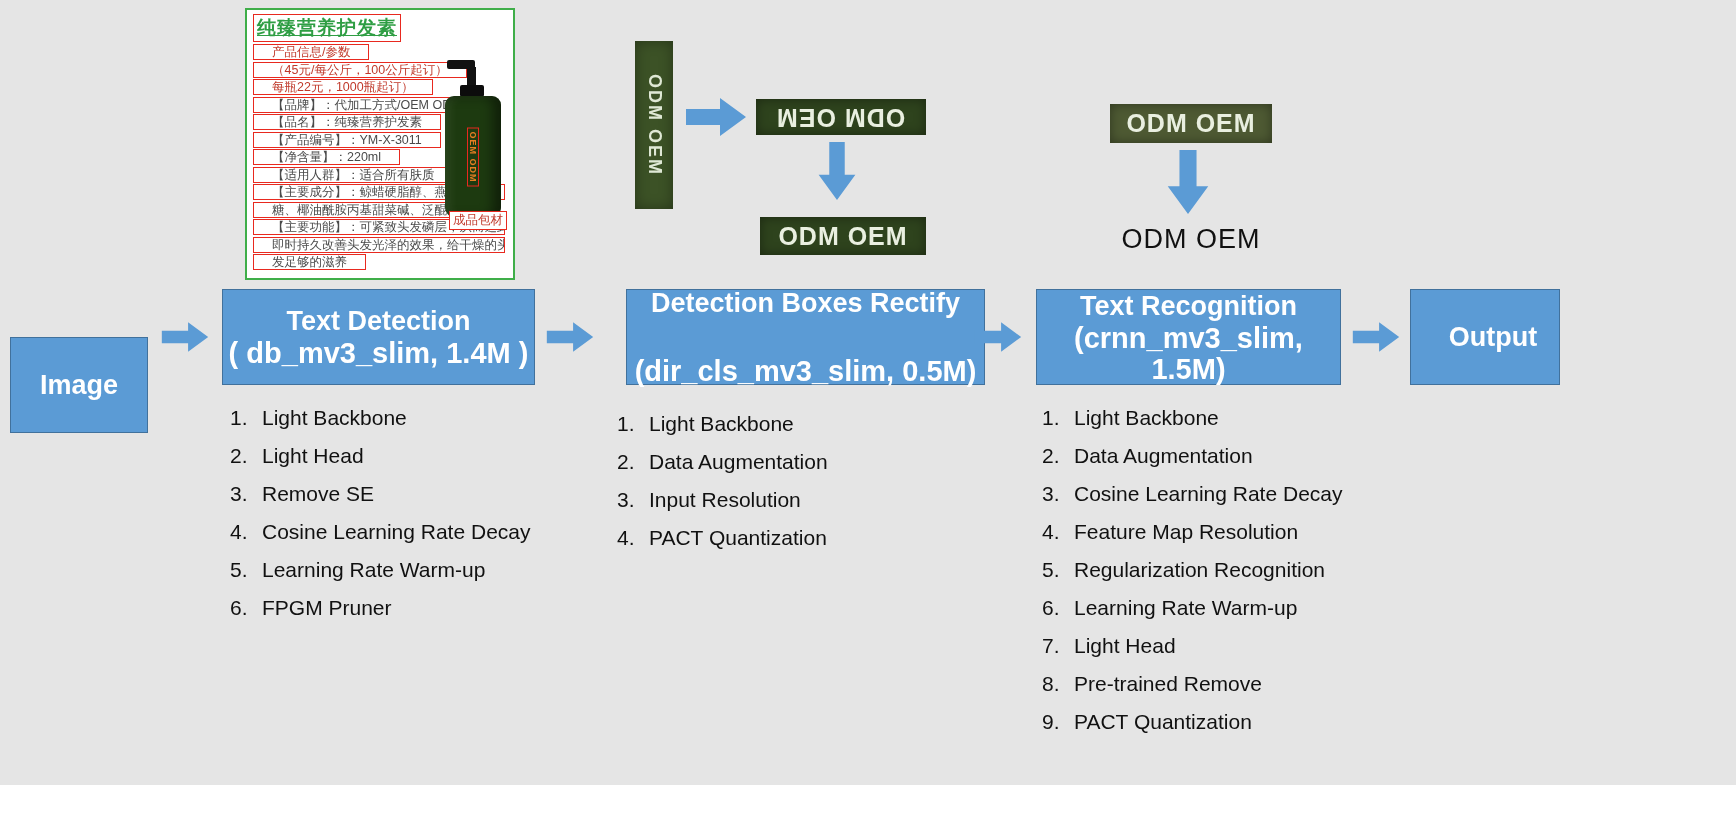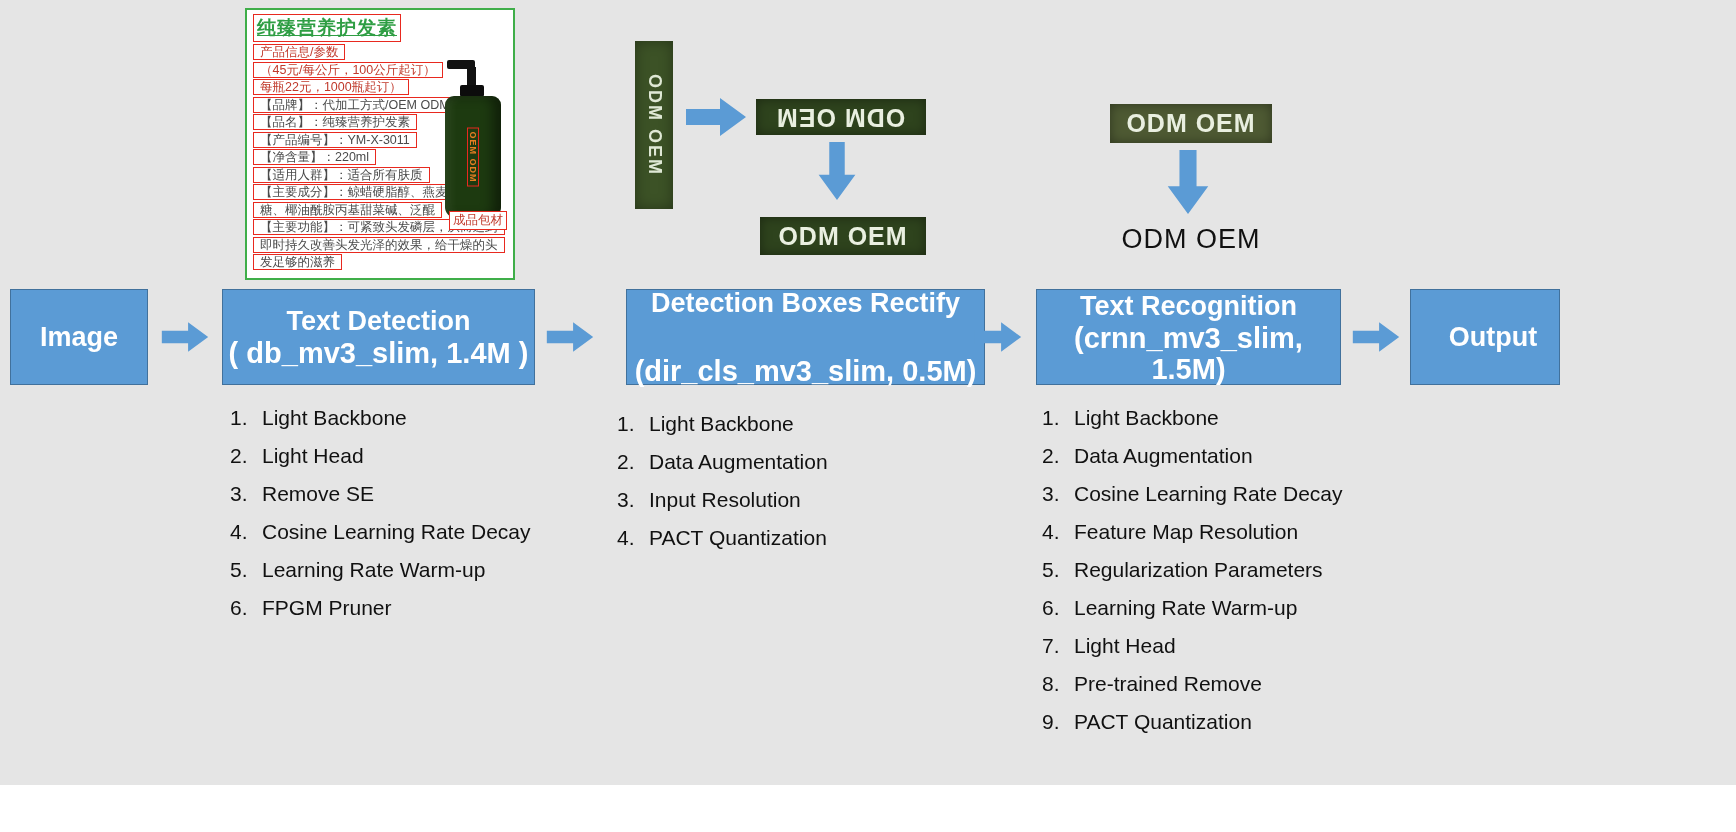--- a/index.html
+++ b/index.html
@@ -16,21 +16,21 @@
   body{font-family:"Liberation Sans","DejaVu Sans",sans-serif;background:#fff;}
   .canvas{position:relative;width:1736px;height:785px;background:#e5e5e5;overflow:hidden;}
 
   
   .product-card{position:absolute;left:245px;top:8px;width:270px;height:272px;
     border:2px solid var(--card-green);background:#fff;padding:4px 6px;}
   .p-title-box{width:fit-content;border:1px solid var(--detect-red);padding:0 3px;margin-bottom:2px;}
   .p-title{color:var(--title-green);font-size:19px;font-weight:bold;text-decoration:underline;letter-spacing:1px;}
   .ocr-lines{font-size:12.5px;line-height:14px;}
   .ocr-lines .list-row{display:block;width:fit-content;max-width:252px;border:1px solid var(--detect-red);
-    padding:0 6px;margin:1.5px 0;white-space:nowrap;overflow:hidden;}
+    padding:0 18px;margin:1.5px 0;white-space:nowrap;overflow:hidden;}
   .ocr-lines .red{color:#c0392b;}
   .ocr-lines .dark{color:#4a4a4a;}
   .side-label{position:absolute;right:6px;top:201px;border:1px solid var(--detect-red);
     color:#c0392b;font-size:12.5px;padding:0 3px;background:#fff;z-index:3;margin-left:48px;}
 
   .bottle{position:absolute;top:48px;right:8px;width:64px;height:162px;z-index:2;}
   .pump-spout{position:absolute;top:2px;left:6px;width:28px;height:9px;background:#121212;border-radius:2px;}
   .pump-stem{position:absolute;top:9px;left:26px;width:9px;height:19px;background:#121212;}
   .pump-collar{position:absolute;top:27px;left:19px;width:24px;height:12px;background:#0c0c0c;border-radius:2px;}
   .bottle-body{position:absolute;top:38px;left:4px;width:56px;height:122px;background:#1d3a10;
@@ -57,21 +57,21 @@
   
   .arrow{position:absolute;}
   .arrow polygon{fill:var(--accent-blue);}
 
   
   .flow-box{position:absolute;top:289px;height:96px;background:var(--accent-blue);
     border:1.5px solid var(--box-border);color:#fff;display:flex;flex-direction:column;
     justify-content:center;align-items:center;text-align:center;}
   .box-label{font-size:27px;font-weight:600;line-height:33px;}
   .box-sublabel{font-size:29px;font-weight:600;line-height:31px;}
-  .box-image{left:10px;width:138px;}
+  .box-image{left:10px;width:138px;margin-top:48px;}
   .box-detection{left:222px;width:313px;}
   .box-rectify{left:626px;width:359px;gap:36px;}
   .box-recognition{left:1036px;width:305px;justify-content:space-between;}
   .box-output{left:1410px;width:150px;padding-left:16px;}
 
   
   .feature-list{position:absolute;font-size:21px;color:#111;}
   .feature-list .list-row{display:flex;line-height:24px;margin-bottom:14px;}
   .feature-list .list-num{width:32px;flex:none;}
   .list-detection{left:230px;top:406px;}
@@ -238,21 +238,21 @@
       <div class="list-row">
         <span class="list-num">3.</span>
         <span class="list-text">Cosine Learning Rate Decay</span>
       </div>
       <div class="list-row">
         <span class="list-num">4.</span>
         <span class="list-text">Feature Map Resolution</span>
       </div>
       <div class="list-row">
         <span class="list-num">5.</span>
-        <span class="list-text">Regularization Parameters</span>
+        <span class="list-text">Regularization Recognition</span>
       </div>
       <div class="list-row">
         <span class="list-num">6.</span>
         <span class="list-text">Learning Rate Warm-up</span>
       </div>
       <div class="list-row">
         <span class="list-num">7.</span>
         <span class="list-text">Light Head</span>
       </div>
       <div class="list-row">

